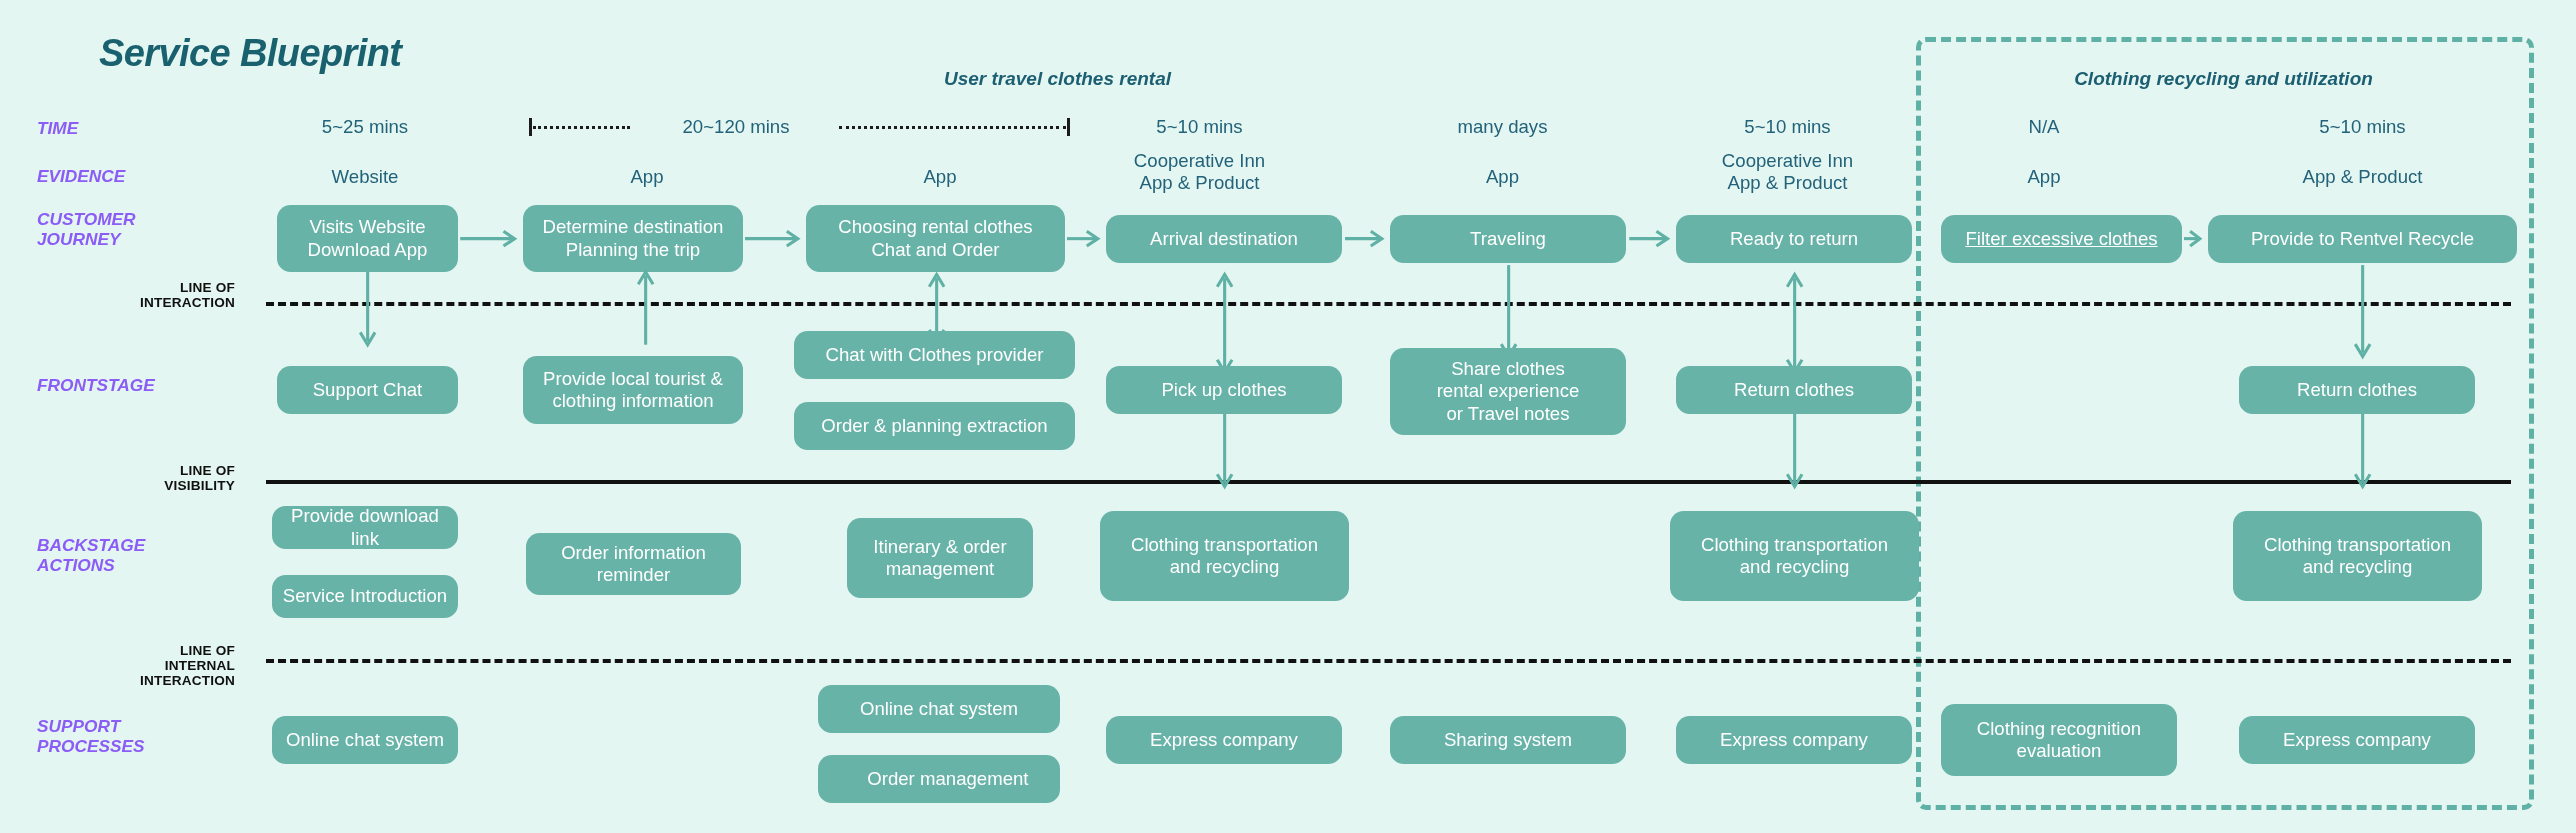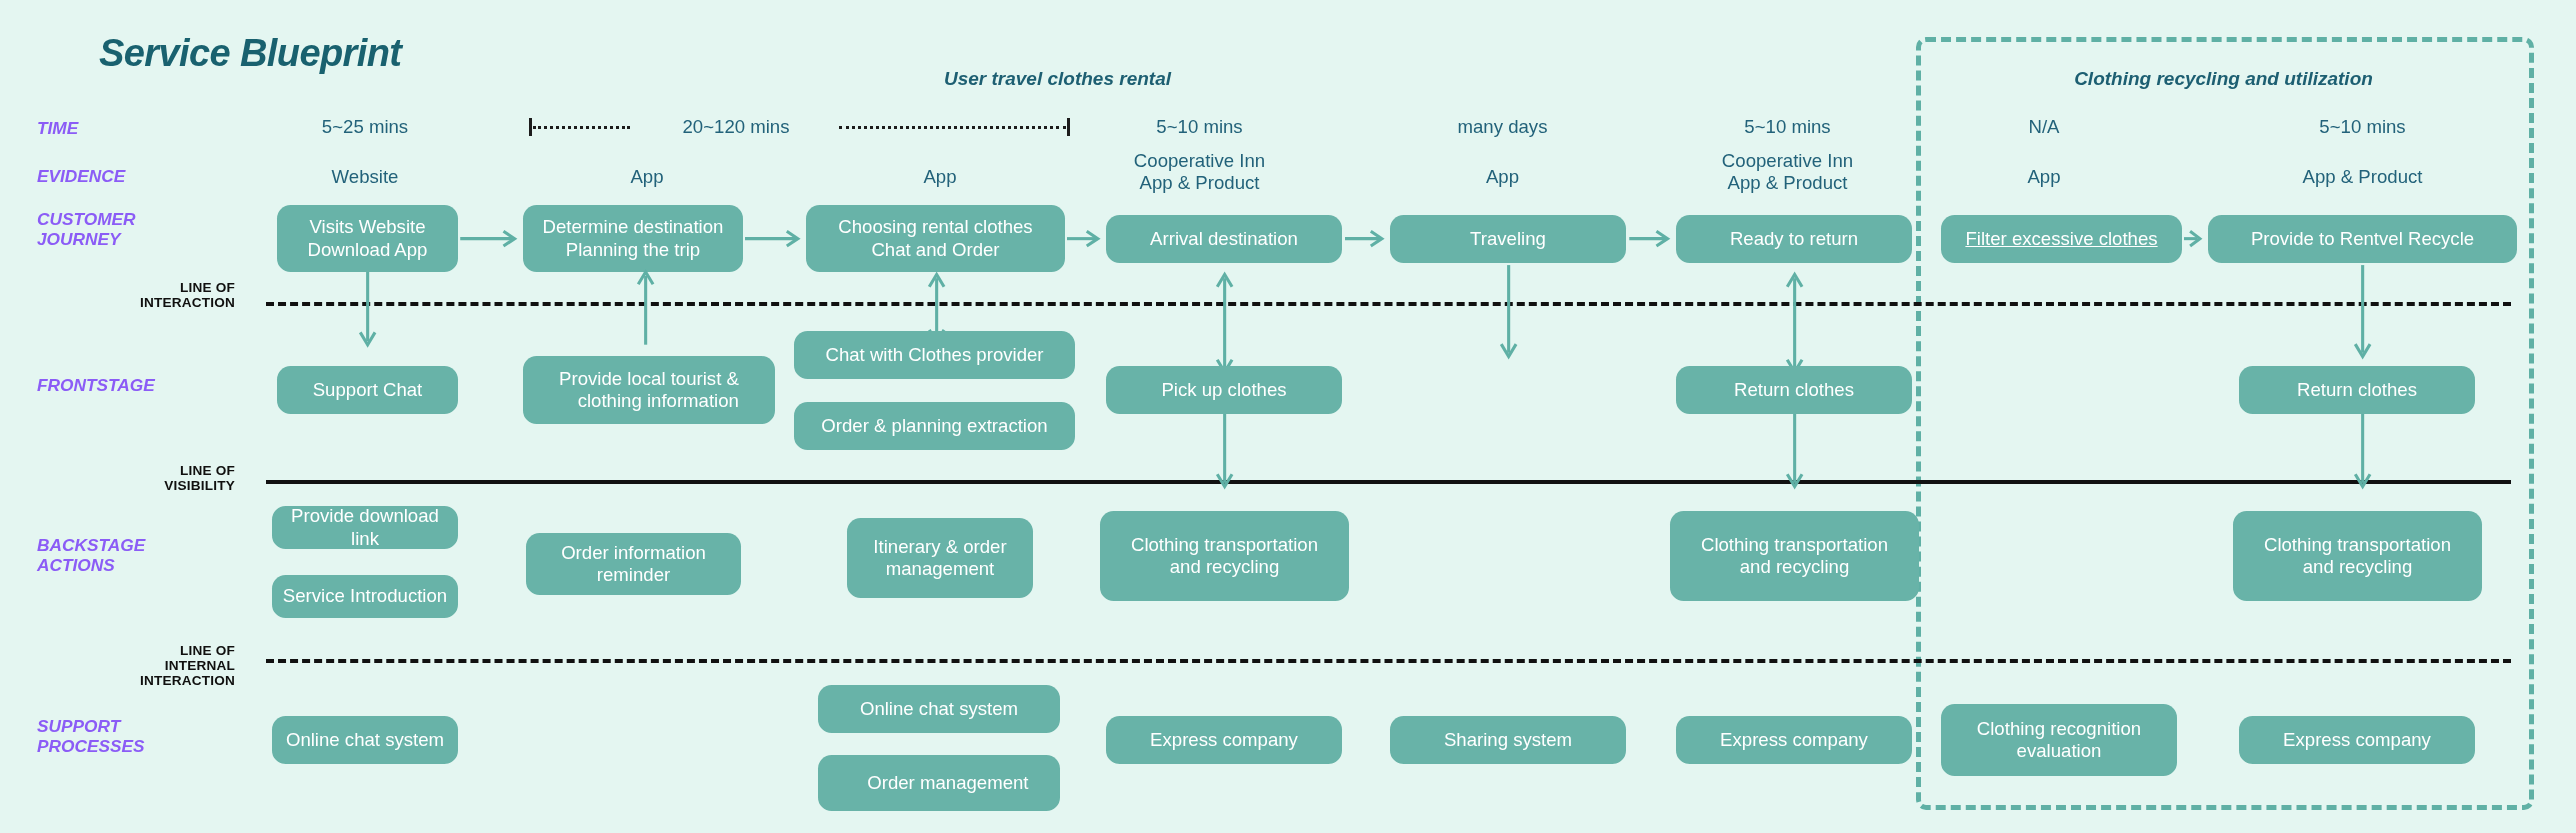--- a/index.html
+++ b/index.html
@@ -215,25 +215,28 @@
     <line x1="14" y1="10" x2="14" y2="155"></line>
     <polyline points="2,24 14,4 26,24"></polyline>
     <polyline points="2,142 14,162 26,142"></polyline>
     </svg>
   <svg class="arrow" style="left:2354px;top:265px;" width="17.3" height="99" viewBox="0 0 28 160">
     <line x1="14" y1="0" x2="14" y2="142"></line>
       <polyline points="2,128 14,148 26,128"></polyline>
     </svg>
 
   <div class="abs card" style="left:277px;top:366px;width:181px;height:48px;">Support Chat</div>
-  <div class="abs card" style="left:523px;top:356px;width:252px;height:68px;text-align:right;">Provide local tourist &amp;
+  <div class="abs card" style="left:523px;top:356px;width:220px;height:68px;">Provide local tourist &amp;
 clothing information</div>
   <div class="abs card" style="left:794px;top:331px;width:281px;height:48px;">Chat with Clothes provider</div>
   <div class="abs card" style="left:794px;top:402px;width:281px;height:48px;">Order &amp; planning extraction</div>
   <div class="abs card" style="left:1106px;top:366px;width:236px;height:48px;">Pick up clothes</div>
+  <div class="abs card" style="left:1390px;top:348px;width:236px;height:87px;">Share clothes
+rental experience
+or Travel notes</div>
   <div class="abs card" style="left:1676px;top:366px;width:236px;height:48px;">Return clothes</div>
   <div class="abs card" style="left:2239px;top:366px;width:236px;height:48px;">Return clothes</div>
 
   <svg class="arrow" style="left:1216px;top:414px;" width="17.3" height="80" viewBox="0 0 28 130">
     <line x1="14" y1="0" x2="14" y2="112"></line>
       <polyline points="2,98 14,118 26,98"></polyline>
     </svg>
   <svg class="arrow" style="left:1786px;top:414px;" width="17.3" height="80" viewBox="0 0 28 130">
     <line x1="14" y1="0" x2="14" y2="112"></line>
       <polyline points="2,98 14,118 26,98"></polyline>
@@ -251,21 +254,21 @@
 management</div>
   <div class="abs card" style="left:1100px;top:511px;width:249px;height:90px;">Clothing transportation
 and recycling</div>
   <div class="abs card" style="left:1670px;top:511px;width:249px;height:90px;">Clothing transportation
 and recycling</div>
   <div class="abs card" style="left:2233px;top:511px;width:249px;height:90px;">Clothing transportation
 and recycling</div>
 
   <div class="abs card" style="left:272px;top:716px;width:186px;height:48px;">Online chat system</div>
   <div class="abs card" style="left:818px;top:685px;width:242px;height:48px;">Online chat system</div>
-  <div class="abs card" style="left:818px;top:755px;width:242px;height:56px;padding-left:24px;">Order management</div>
+  <div class="abs card" style="left:818px;top:755px;width:242px;height:48px;padding-left:24px;">Order management</div>
   <div class="abs card" style="left:1106px;top:716px;width:236px;height:48px;">Express company</div>
   <div class="abs card" style="left:1390px;top:716px;width:236px;height:48px;">Sharing system</div>
   <div class="abs card" style="left:1676px;top:716px;width:236px;height:48px;">Express company</div>
   <div class="abs card" style="left:1941px;top:704px;width:236px;height:72px;">Clothing recognition
 evaluation</div>
   <div class="abs card" style="left:2239px;top:716px;width:236px;height:48px;">Express company</div>
 
 </div>
 
 

